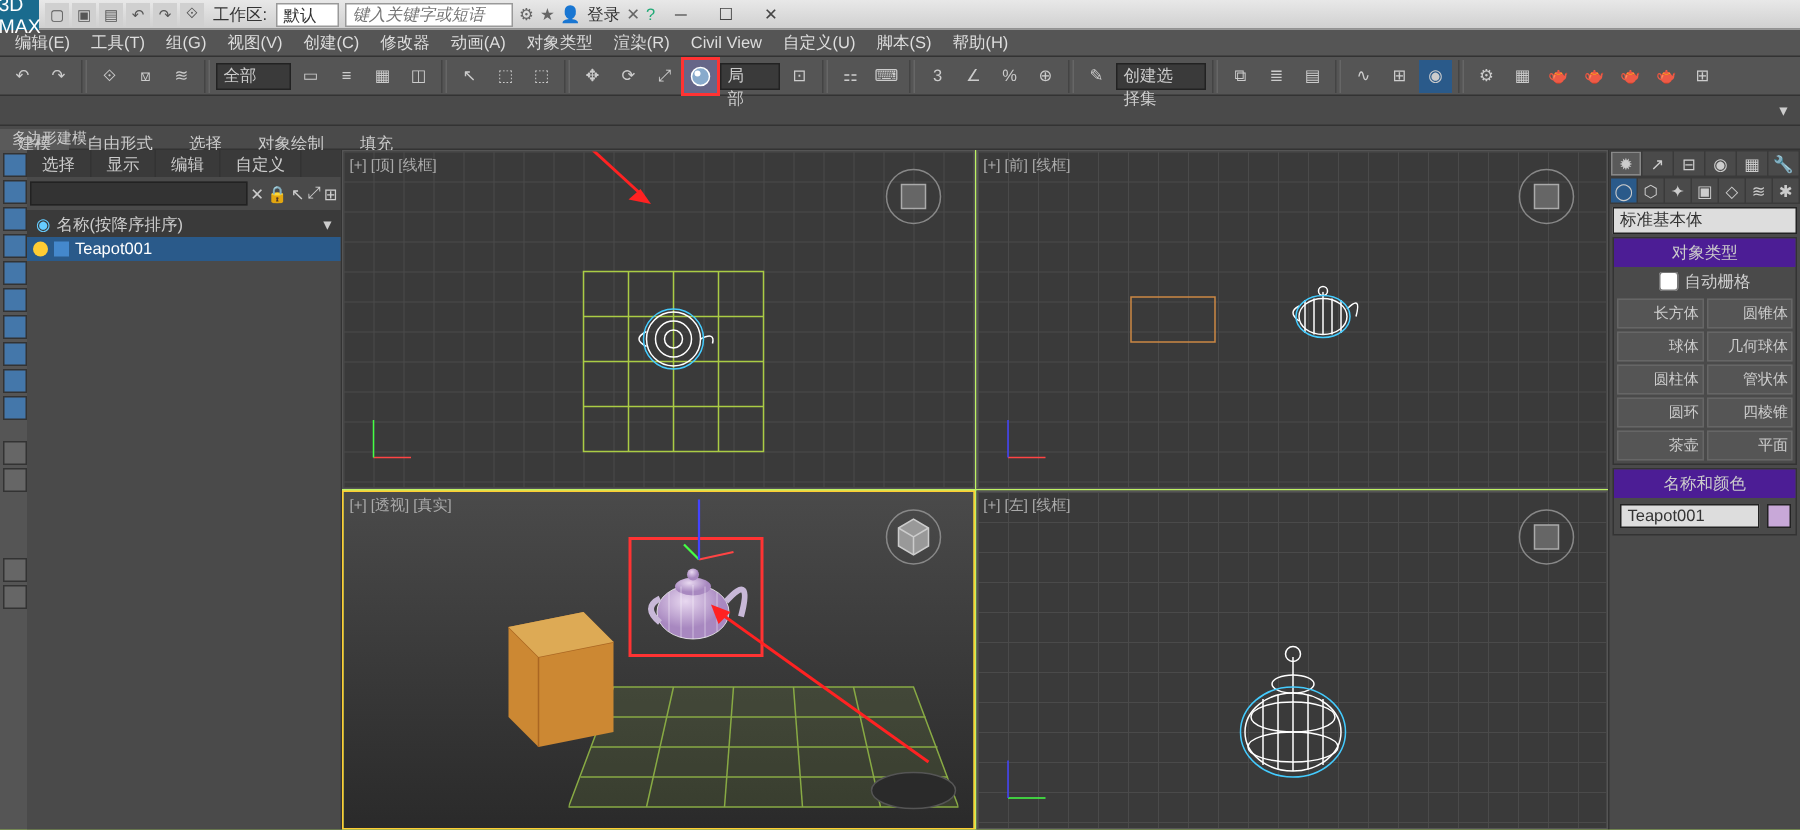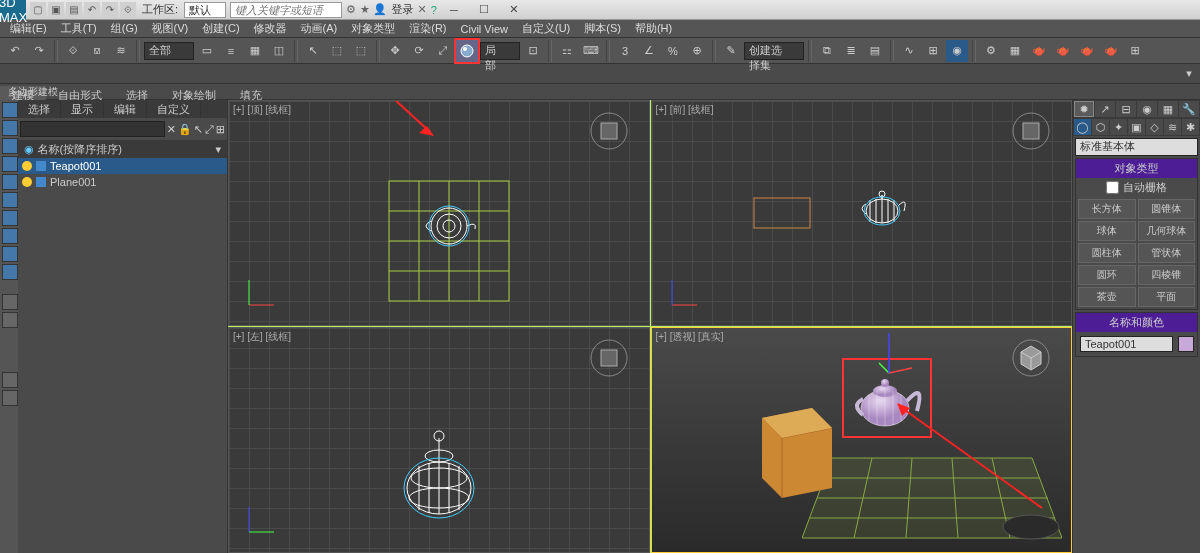--- a/index.html
+++ b/index.html
@@ -73,21 +73,21 @@
 .cmd-tab-top { flex:1; background:#4a4a4a; display:flex;align-items:center;justify-content:center; }
 .cmd-tab-top.active { background:#5a5a5a; box-shadow:inset 0 0 0 1px #888; }
 .cmd-tabs { height: 18px; display: flex; background: #3a3a3a; gap:1px; padding:1px; }
 .cmd-tab { flex:1; background:#4a4a4a; display:flex;align-items:center;justify-content:center; }
 .cmd-tab.active { background:#2a5a8a; }
 .cmd-combo { width: calc(100% - 4px); margin:2px; height: 18px; background: #ddd; color: #333; border: 1px solid #222; padding: 0 4px; }
 .cmd-rollout { border: 1px solid #333; margin: 2px; }
 .cmd-rollout-title { background: #4c1d95; text-align: center; padding: 2px; color: #ccc; }
 .cmd-check { display: flex; align-items: center; justify-content: center; gap: 4px; padding: 2px; }
 .cmd-grid { display: grid; grid-template-columns: 1fr 1fr; gap: 2px; padding: 2px; }
-.cmd-btn { background: #555; border: 1px solid #666; text-align: center; padding: 2px; color: #ccc; font-size: 10px; }
+.cmd-btn { background: #555; border: 1px solid #666; text-align: right; padding: 2px; color: #ccc; font-size: 10px; }
 .cmd-input { width: calc(100% - 24px); margin:2px; height:16px; background:#ddd; color:#333; border:1px solid #222; padding:0 4px; }
 .color-swatch { width:16px;height:16px;background:#c8a8d8;display:inline-block;border:1px solid #222;vertical-align:top;margin-top:2px; }
 
 svg { display: block; }
 </style>
 </head>
 <body>
 
 <div class="titlebar">
   <div class="app-icon">3D
@@ -241,25 +241,20 @@
       <span style="margin-right:4px;color:#6cf">◉</span>
       <span>名称(按降序排序)</span>
       <span style="margin-left:auto">▾</span>
     </div>
     <div class="scene-list">
       <div class="scene-item selected">
         <span class="scene-icon"></span>
         <span class="scene-type"></span>
         <span>Teapot001</span>
       </div>
-      <div class="scene-item">
-        <span class="scene-icon"></span>
-        <span class="scene-type"></span>
-        <span>Plane001</span>
-      </div>
     </div>
   </div>
 
   <div class="viewports">
 
     <div class="viewport">
       <div class="vp-grid"></div>
       <div class="vp-label">[+] [顶] [线框]</div>
       <svg class="vp-cube">
           <circle cx="20" cy="20" r="18" fill="none" stroke="#888"></circle>
@@ -326,52 +321,20 @@
             <line x1="30" y1="13" x2="30" y2="37"></line>
             <line x1="36" y1="13" x2="36" y2="37"></line>
             <line x1="42" y1="14" x2="42" y2="36"></line>
         </g>
         <g fill="none" stroke="#44ccff">
             <ellipse cx="30" cy="25" rx="18" ry="14"></ellipse>
           </g>
       </svg>
       <svg style="position:absolute;left:10px;bottom:10px;width:40px;height:40px">
         <line x1="10" y1="30" x2="35" y2="30" stroke="#f44"></line>
-          <line x1="10" y1="30" x2="10" y2="5" stroke="#44f"></line>
-      </svg>
-    </div>
-
-    <div class="viewport">
-      <div class="vp-grid"></div>
-      <div class="vp-label">[+] [左] [线框]</div>
-      <svg class="vp-cube">
-          <circle cx="20" cy="20" r="18" fill="none" stroke="#888"></circle>
-          <rect x="12" y="12" width="16" height="16" fill="#666" stroke="#aaa"></rect>
-        </svg>
-
-      <svg style="position:absolute;left:160px;top:100px;width:100px;height:100px">
-        <g fill="none" stroke="#fff" stroke-width="1">
-          <ellipse cx="50" cy="60" rx="32" ry="26"></ellipse>
-          <ellipse cx="50" cy="50" rx="28" ry="10"></ellipse>
-          <ellipse cx="50" cy="70" rx="30" ry="10"></ellipse>
-          <path d="M50 34 L50 10"></path>
-            <circle cx="50" cy="8" r="5"></circle>
-          <ellipse cx="50" cy="28" rx="14" ry="6"></ellipse>
-          <line x1="30" y1="38" x2="30" y2="82"></line>
-            <line x1="40" y1="35" x2="40" y2="85"></line>
-            <line x1="50" y1="34" x2="50" y2="86"></line>
-            <line x1="60" y1="35" x2="60" y2="85"></line>
-            <line x1="70" y1="38" x2="70" y2="82"></line>
-        </g>
-        <g fill="none" stroke="#44ccff" stroke-width="1">
-            <ellipse cx="50" cy="60" rx="35" ry="30"></ellipse>
-          </g>
-      </svg>
-      <svg style="position:absolute;left:10px;bottom:10px;width:40px;height:40px">
-        <line x1="10" y1="30" x2="35" y2="30" stroke="#4f4"></line>
           <line x1="10" y1="30" x2="10" y2="5" stroke="#44f"></line>
       </svg>
     </div>
 
     <div class="viewport active vp-perspective">
       <div class="vp-label">[+] [透视] [真实]</div>
       <svg class="vp-cube">
         <circle cx="20" cy="20" r="18" fill="none" stroke="#888"></circle>
         <g transform="translate(10,8)">
             <path d="M0 6 L10 0 L20 6 L20 18 L10 24 L0 18 Z" fill="#999" stroke="#ccc"></path>
@@ -428,20 +391,52 @@
 
       <svg style="position:absolute;left:240px;top:70px;width:160px;height:120px;pointer-events:none">
         <line x1="10" y1="10" x2="150" y2="110" stroke="#ff2222" stroke-width="2"></line>
         <polygon points="5,5 18,10 10,18" fill="#ff2222"></polygon>
       </svg>
 
       <svg style="position:absolute;right:10px;bottom:10px;width:60px;height:30px">
         <ellipse cx="30" cy="15" rx="28" ry="12" fill="#2a2a2a" stroke="#555"></ellipse>
       </svg>
     </div>
+
+    <div class="viewport">
+      <div class="vp-grid"></div>
+      <div class="vp-label">[+] [左] [线框]</div>
+      <svg class="vp-cube">
+          <circle cx="20" cy="20" r="18" fill="none" stroke="#888"></circle>
+          <rect x="12" y="12" width="16" height="16" fill="#666" stroke="#aaa"></rect>
+        </svg>
+
+      <svg style="position:absolute;left:160px;top:100px;width:100px;height:100px">
+        <g fill="none" stroke="#fff" stroke-width="1">
+          <ellipse cx="50" cy="60" rx="32" ry="26"></ellipse>
+          <ellipse cx="50" cy="50" rx="28" ry="10"></ellipse>
+          <ellipse cx="50" cy="70" rx="30" ry="10"></ellipse>
+          <path d="M50 34 L50 10"></path>
+            <circle cx="50" cy="8" r="5"></circle>
+          <ellipse cx="50" cy="28" rx="14" ry="6"></ellipse>
+          <line x1="30" y1="38" x2="30" y2="82"></line>
+            <line x1="40" y1="35" x2="40" y2="85"></line>
+            <line x1="50" y1="34" x2="50" y2="86"></line>
+            <line x1="60" y1="35" x2="60" y2="85"></line>
+            <line x1="70" y1="38" x2="70" y2="82"></line>
+        </g>
+        <g fill="none" stroke="#44ccff" stroke-width="1">
+            <ellipse cx="50" cy="60" rx="35" ry="30"></ellipse>
+          </g>
+      </svg>
+      <svg style="position:absolute;left:10px;bottom:10px;width:40px;height:40px">
+        <line x1="10" y1="30" x2="35" y2="30" stroke="#4f4"></line>
+          <line x1="10" y1="30" x2="10" y2="5" stroke="#44f"></line>
+      </svg>
+    </div>
   </div>
 
   <div class="cmd-panel">
     <div class="cmd-tabs-top">
       <div class="cmd-tab-top active">✹</div>
       <div class="cmd-tab-top">↗</div>
       <div class="cmd-tab-top">⊟</div>
       <div class="cmd-tab-top">◉</div>
       <div class="cmd-tab-top">▦</div>
       <div class="cmd-tab-top">🔧</div>

